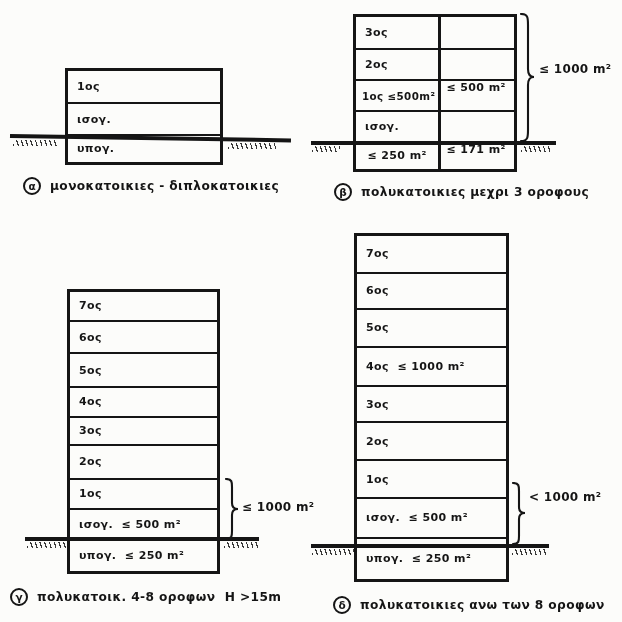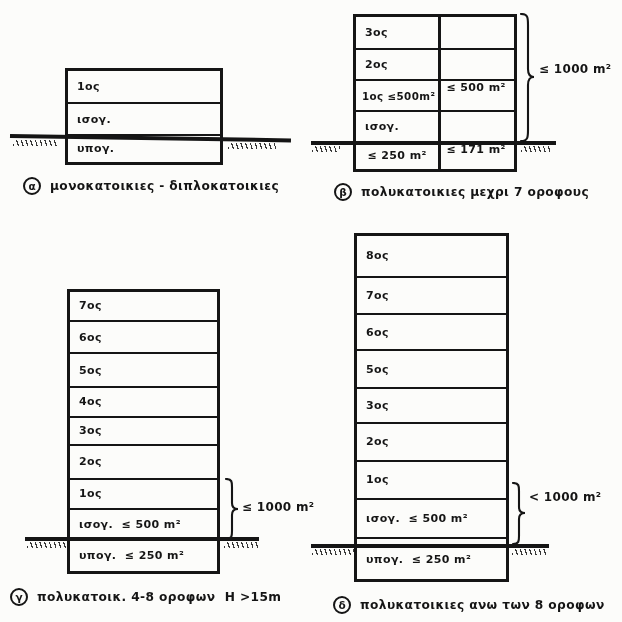--- a/index.html
+++ b/index.html
@@ -108,21 +108,21 @@
   </div>
   <div class="ground" style="left:311px;top:141px;width:245px;"></div>
   <div class="hatch" style="left:312px;top:146px;width:28px;"></div>
   <div class="hatch" style="left:521px;top:146px;width:31px;"></div>
   <svg class="brace" style="left:519px;top:13px;" width="17" height="129" viewBox="0 0 17 129">
     <path d="M2,1 C9,1 9,5 9,12 L9,56 C9,62 11,64 15,64 C11,64 9,66 9,72 L9,117 C9,124 9,128 2,128"></path>
   </svg>
   <div class="brace-label" style="left:539px;top:62px;">≤ 1000 m²</div>
   <div class="caption" style="left:334px;top:183px;">
     <span class="badge">β</span>
-    <span class="cap-text">πολυκατοικιες μεχρι 7 οροφους</span>
+    <span class="cap-text">πολυκατοικιες μεχρι 3 οροφους</span>
   </div>
 
   <div class="building" style="left:67px;top:289px;width:153px;height:285px;">
     <div class="row" style="flex:30">
         <span class="lbl">7ος</span>
       </div>
     <div class="row" style="flex:33">
         <span class="lbl">6ος</span>
       </div>
     <div class="row" style="flex:34">
@@ -153,31 +153,31 @@
   <svg class="brace" style="left:224px;top:478px;" width="16" height="62" viewBox="0 0 16 62">
     <path d="M2,1 C8,1 8,4 8,9 L8,25 C8,29 10,31 14,31 C10,31 8,33 8,37 L8,53 C8,58 8,61 2,61"></path>
   </svg>
   <div class="brace-label" style="left:242px;top:500px;">≤ 1000 m²</div>
   <div class="caption" style="left:10px;top:588px;">
     <span class="badge">γ</span>
     <span class="cap-text">πολυκατοικ. 4-8 οροφων  H &gt;15m</span>
   </div>
 
   <div class="building" style="left:354px;top:233px;width:155px;height:349px;">
-    <div class="row" style="flex:35">
-        <span class="lbl">8ος</span>
-      </div>
     <div class="row" style="flex:31">
         <span class="lbl">7ος</span>
       </div>
     <div class="row" style="flex:30">
         <span class="lbl">6ος</span>
       </div>
     <div class="row" style="flex:31">
         <span class="lbl">5ος</span>
+      </div>
+    <div class="row" style="flex:33">
+        <span class="lbl">4ος  ≤ 1000 m²</span>
       </div>
     <div class="row" style="flex:29">
         <span class="lbl">3ος</span>
       </div>
     <div class="row" style="flex:32">
         <span class="lbl">2ος</span>
       </div>
     <div class="row" style="flex:31">
         <span class="lbl">1ος</span>
       </div>

